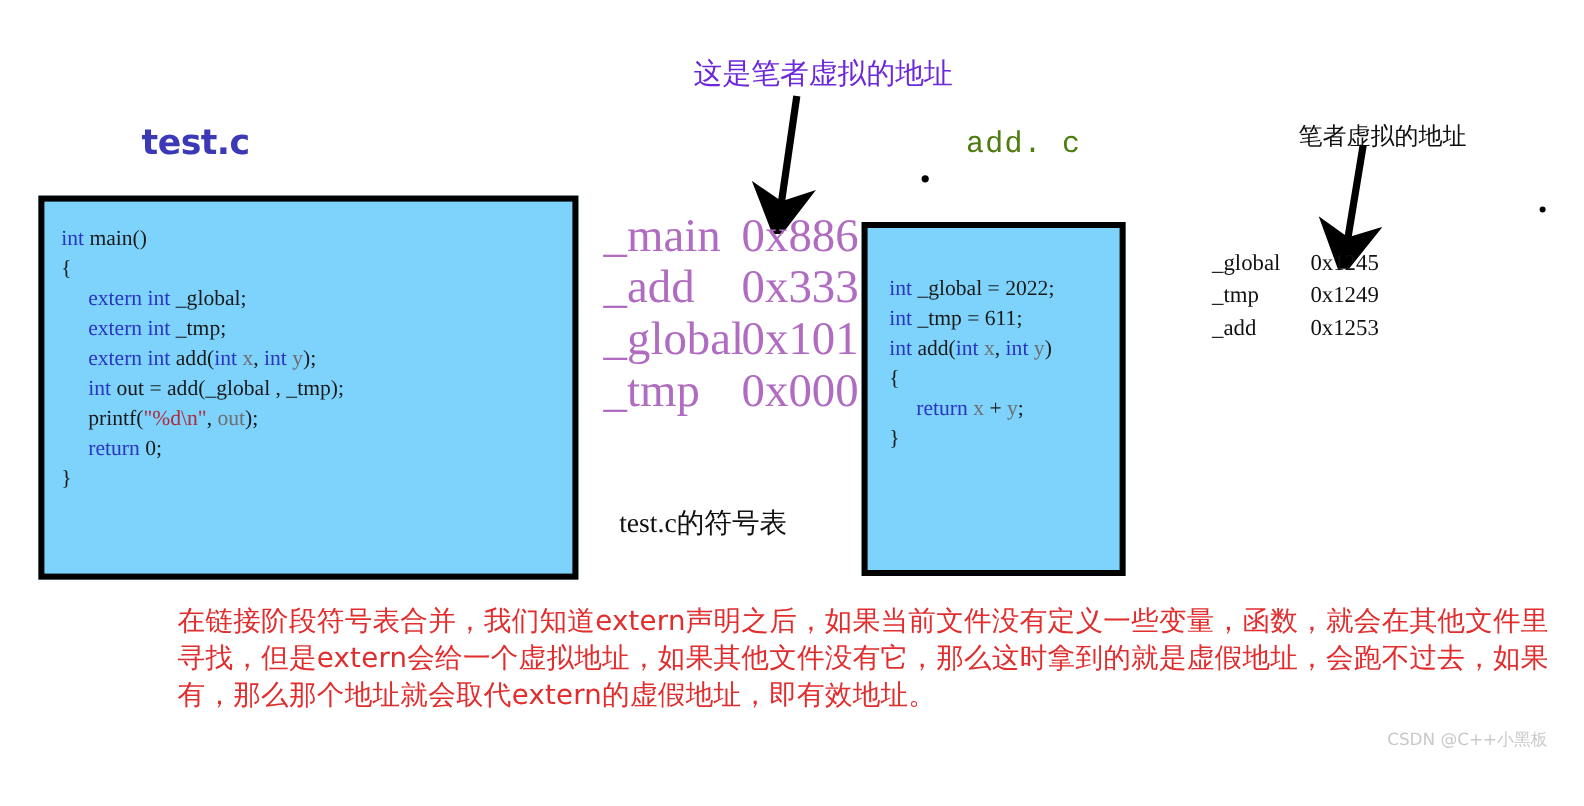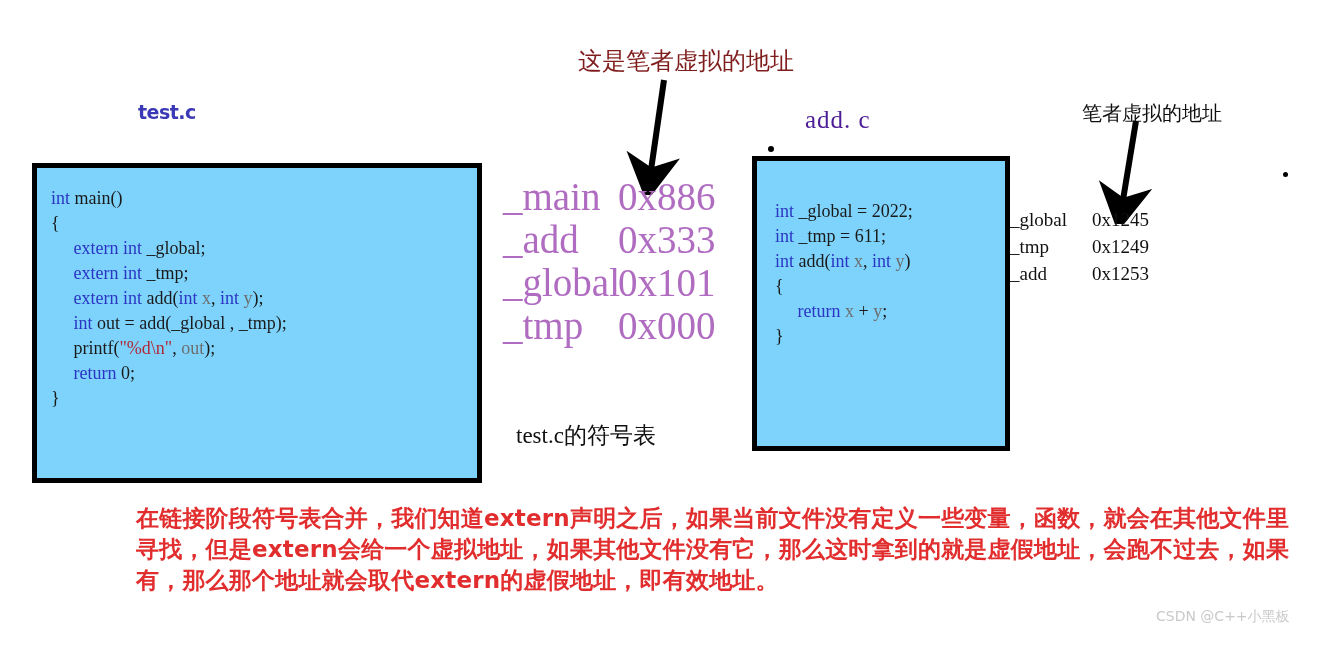--- a/index.html
+++ b/index.html
@@ -15,59 +15,58 @@
     overflow: hidden;
     font-family: "Liberation Serif", serif;
   }
   .abs { position: absolute; }
 
   
   #title-testc {
     left: 118px; top: 101px;
     font-family: "DejaVu Sans", sans-serif;
     font-weight: bold;
-    font-size: 19px;
+    font-size: 29px;
     color: #3b39b5;
     letter-spacing: -0.5px;
-    margin-left: 20px;
   }
   #title-addc {
     left: 805px; top: 106px;
-    font-family: Liberation Serif, serif;
+    font-family: Liberation Mono, monospace;
     font-size: 25px;
-    color: #4c1d95;
+    color: #4d7c0f;
     letter-spacing: 1px;
     text-align: right;
   }
 
   
   #annot-left {
     left: 578px; top: 45px;
     font-family: "DejaVu Sans", sans-serif;
     font-size: 24px;
-    color: #7f1d1d;
+    color: #6d28d9;
     white-space: nowrap;
     text-align: center;
   }
   #annot-right {
     left: 1082px; top: 100px;
     font-family: "DejaVu Sans", sans-serif;
     font-size: 20px;
     color: #101010;
     white-space: nowrap;
   }
 
   
   .codebox {
     border: 5px solid #000000;
     background: #7dd3fc;
     box-sizing: border-box;
   }
   #box-testc { left: 32px; top: 163px; width: 450px; height: 320px; }
-  #box-addc  { left: 718px; top: 156px; width: 258px; height: 295px; margin-left: 34px; }
+  #box-addc  { left: 718px; top: 185px; width: 220px; height: 295px; }
 
   .code {
     font-family: "Liberation Serif", serif;
     font-size: 18px;
     line-height: 25px;
     white-space: pre;
     color: #1a1a1a;
   }
   #code-testc { padding: 18px 0 0 14px; }
   #code-addc  { padding: 38px 0 0 18px; }
@@ -111,24 +110,24 @@
   }
   #dot-a { left: 768px; top: 146px; }
   #dot-b { left: 1283px; top: 172px; width: 5px; height: 5px; }
 
   
   #arrow-left  { left: 600px; top: 70px; }
   #arrow-right { left: 1085px; top: 112px; }
 
   
   #note {
-    left: 136px; top: 503px;
+    left: 148px; top: 503px;
     width: 1160px;
     font-family: "DejaVu Sans", sans-serif;
-    font-weight: bold;
+    font-weight: normal;
     font-size: 23px;
     line-height: 31px;
     color: #e12d2d;
     letter-spacing: 0.2px;
   }
 
   
   #watermark {
     left: 1156px; top: 608px;
     font-family: "DejaVu Sans", sans-serif;

